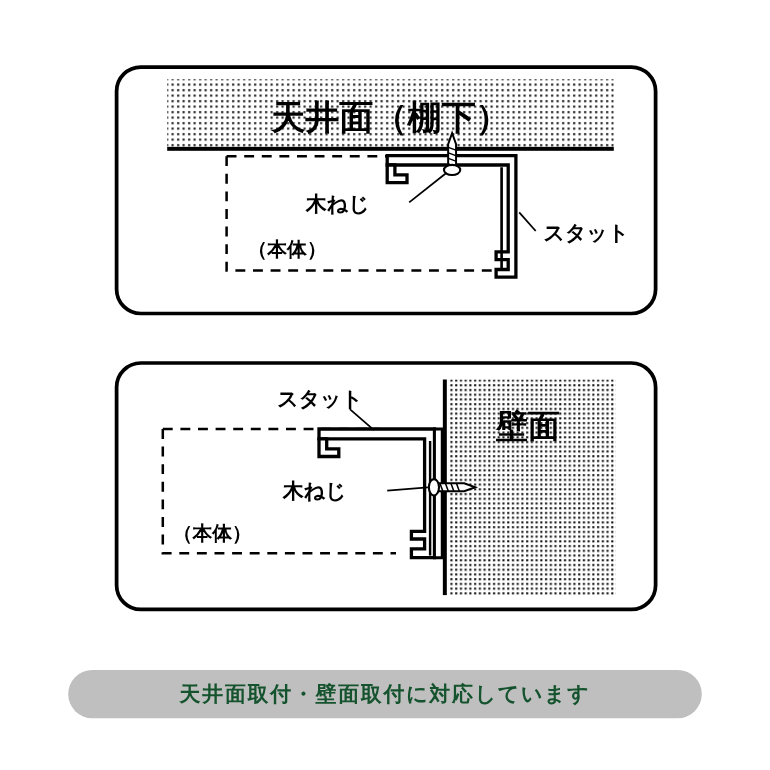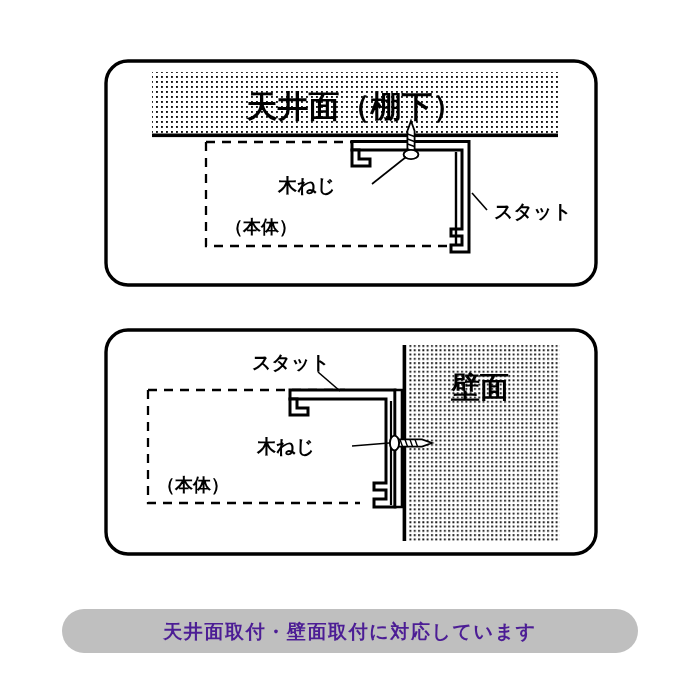--- a/index.html
+++ b/index.html
@@ -36,21 +36,21 @@
     top: 609px;
     width: 576px;
     height: 44px;
     background: #bfbfbf;
     border-radius: 22px;
     display: flex;
     align-items: center;
     justify-content: center;
   }
   .caption-text {
-    color: #4c1d95;
+    color: #14532d;
     font-family: "DejaVu Sans", "Liberation Sans", sans-serif;
     font-weight: 700;
     font-size: 19px;
     letter-spacing: 1.6px;
     white-space: nowrap;
     line-height: 1;
   }
 </style>
 </head>
 <body>

